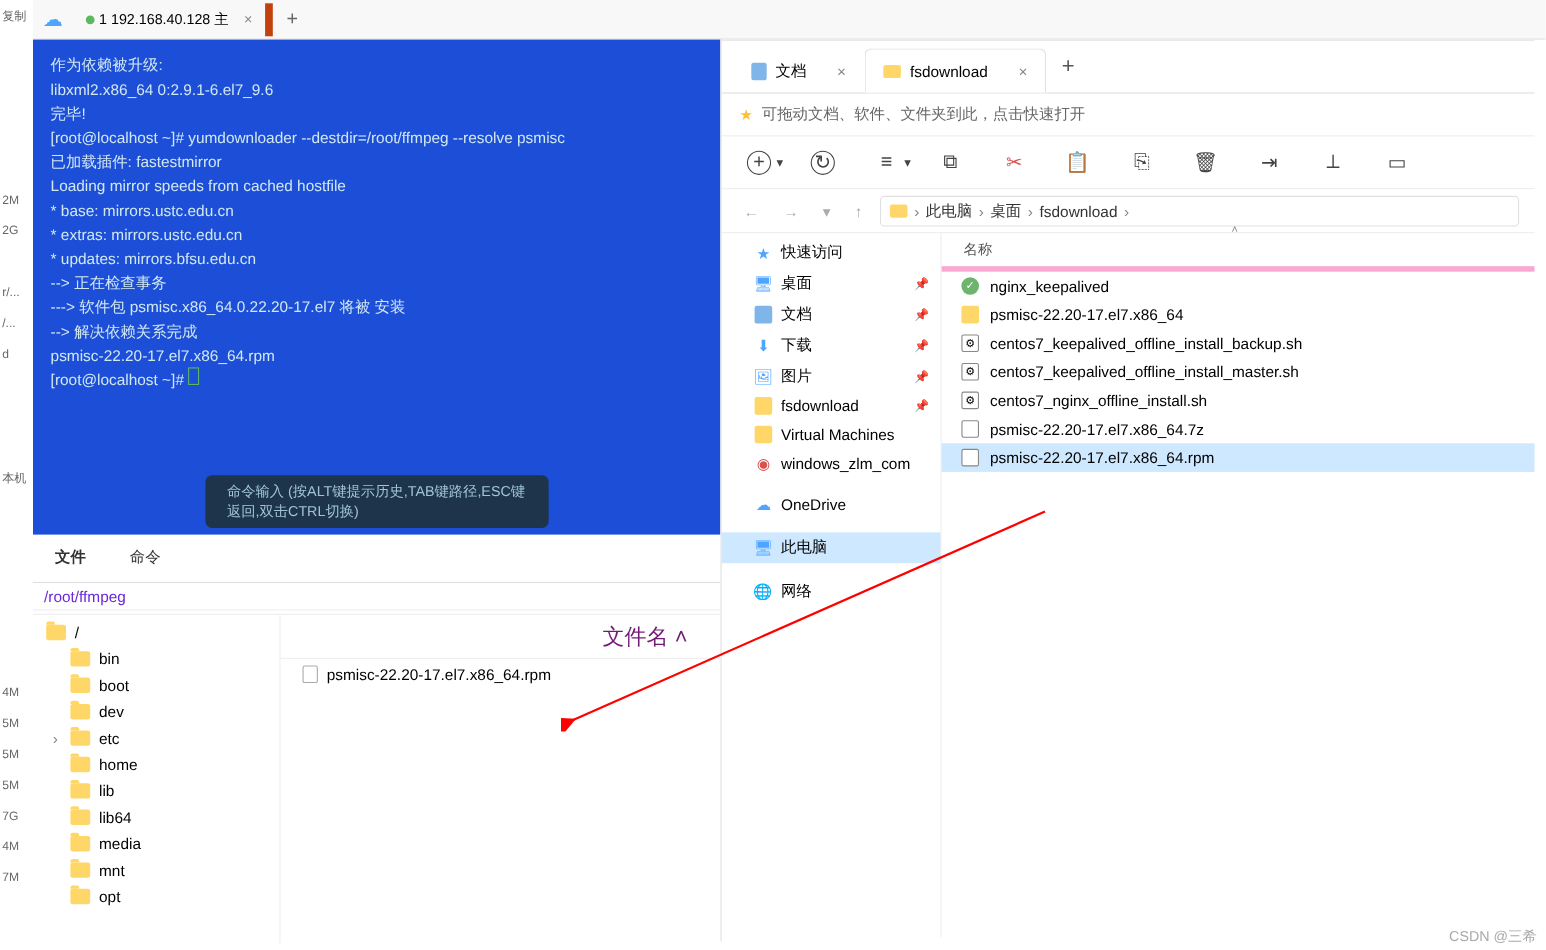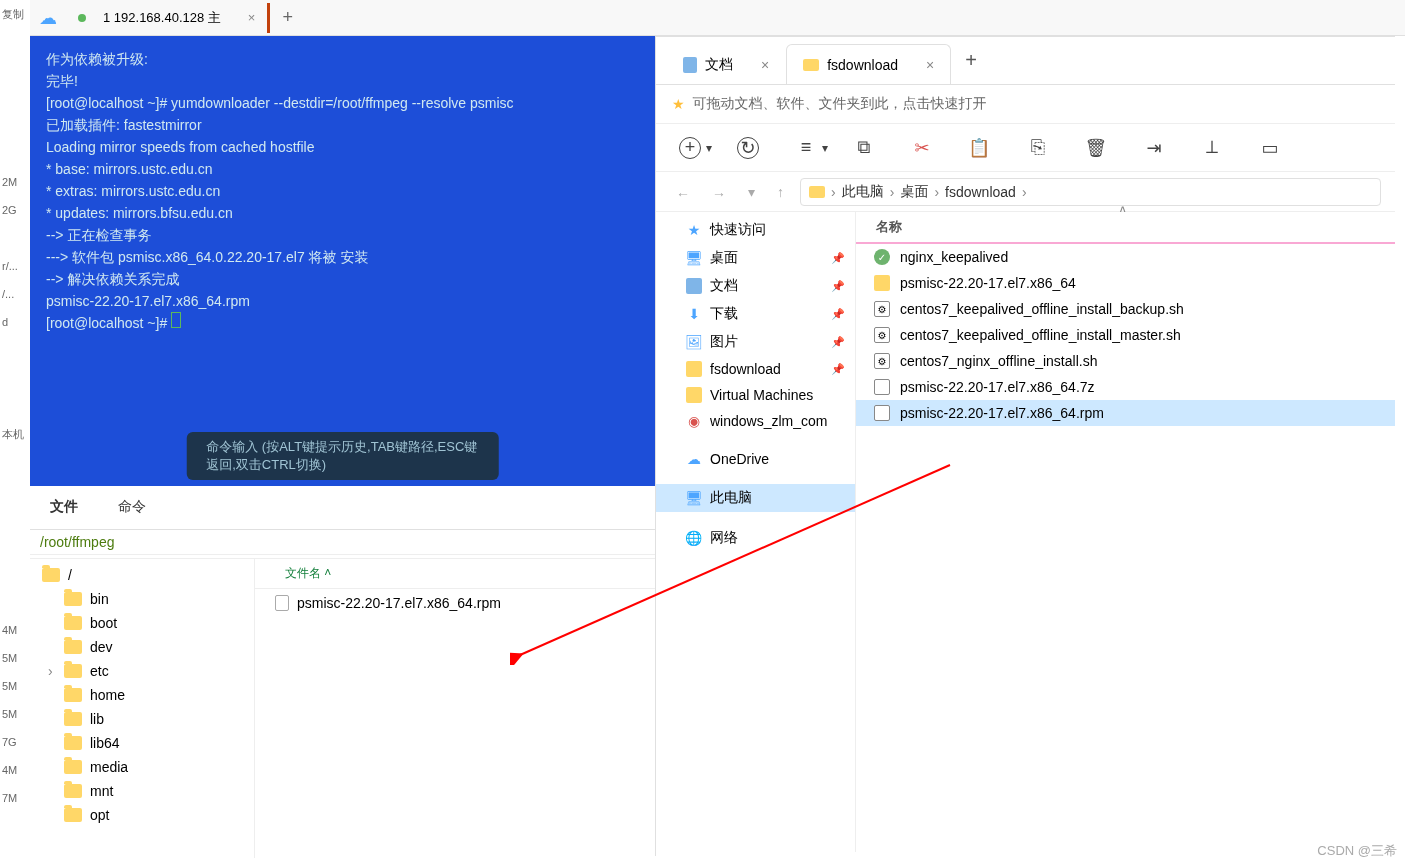--- a/index.html
+++ b/index.html
@@ -3,44 +3,44 @@
 <meta charset="utf-8">
 <style>
 * { box-sizing: border-box; margin: 0; padding: 0; font-family: "Microsoft YaHei", sans-serif; }
 body { width: 1405px; height: 864px; background: #fff; overflow: hidden; position: relative; }
 
 .left-strip { position: absolute; left: 0; top: 0; width: 30px; height: 864px; font-size: 11px; color: #666; }
 .left-strip div { height: 28px; display: flex; align-items: center; padding-left: 2px; white-space: nowrap; overflow: hidden; }
 
 .main-tab-bar { position: absolute; left: 30px; top: 0; right: 0; height: 36px; background: #f8f8f8; border-bottom: 1px solid #e0e0e0; display: flex; align-items: center; }
 .cloud-icon { width: 36px; height: 36px; display: flex; align-items: center; justify-content: center; color: #4da5ff; font-size: 18px; }
-.main-tab { height: 30px; padding: 0 12px; display: flex; align-items: center; font-size: 13px; border-right: 3px solid #c2410c; gap: 17px; }
+.main-tab { height: 30px; padding: 0 12px; display: flex; align-items: center; font-size: 13px; border-right: 7px solid #c2410c; gap: 4px; }
 .main-tab .dot { width: 8px; height: 8px; background: #5cb85c; border-radius: 50%; }
 .main-tab .close { margin-left: 10px; color: #888; }
 .main-tab-plus { padding: 0 12px; color: #666; font-size: 18px; }
 
 .terminal-wrap { position: absolute; left: 30px; top: 36px; width: 625px; height: 450px; background: #1d4ed8; }
 .terminal { padding: 12px 16px; color: #d0e8f0; font-family: "Consolas", monospace; font-size: 14px; line-height: 22px; }
 .terminal .cursor { display: inline-block; width: 10px; height: 16px; border: 1px solid #5cb85c; }
 .terminal-footer { position: absolute; bottom: 6px; left: 50%; transform: translateX(-50%); background: rgba(30,50,60,0.9); border-radius: 6px; padding: 6px 20px; color: #a0c4d4; font-size: 13px; }
 
 .bottom-tabs { position: absolute; left: 30px; top: 490px; width: 625px; height: 40px; display: flex; background: #fff; border-bottom: 1px solid #e0e0e0; }
 .bottom-tab { padding: 8px 20px; font-size: 14px; color: #333; }
 .bottom-tab.active { font-weight: bold; }
-.bottom-path { position: absolute; left: 30px; top: 530px; width: 625px; padding: 4px 10px; font-size: 14px; color: #4d7c0f; border-bottom: 1px solid #eee; }
+.bottom-path { position: absolute; left: 30px; top: 530px; width: 625px; padding: 4px 10px; font-size: 14px; color: #6d28d9; border-bottom: 1px solid #eee; }
 
 .file-browser { position: absolute; left: 30px; top: 558px; width: 625px; height: 300px; display: flex; border-top: 1px solid #eee; }
 .fb-tree { width: 225px; border-right: 1px solid #eee; font-size: 14px; padding-top: 4px; }
 .fb-tree-item { padding: 4px 6px 4px 34px; display: flex; align-items: center; gap: 8px; position: relative; }
 .fb-tree-item.root { padding-left: 12px; }
 .fb-tree-item.expand::before { content: "›"; position: absolute; left: 18px; color: #888; font-size: 14px; }
 .folder-icon { width: 18px; height: 14px; background: #ffd768; border-radius: 2px; display: inline-block; position: relative; }
 .folder-icon::before { content: ""; position: absolute; top: -3px; left: 0; width: 8px; height: 3px; background: #ffd768; border-radius: 2px 2px 0 0; }
 .fb-list { flex: 1; }
-.fb-list-header { padding: 6px 30px; font-size: 12px; color: #15803d; border-bottom: 1px solid #eee; text-align: left; }
+.fb-list-header { padding: 6px 30px; font-size: 20px; color: #701a75; border-bottom: 1px solid #eee; text-align: right; }
 .fb-list-item { padding: 6px 20px; font-size: 14px; display: flex; align-items: center; gap: 8px; }
 .file-icon { width: 14px; height: 16px; border: 1px solid #aaa; border-radius: 2px; background: #fff; }
 
 
 .explorer { position: absolute; left: 655px; top: 36px; width: 740px; height: 820px; background: #fff; border-left: 1px solid #e0e0e0; border-top: 1px solid #e0e0e0; }
 .exp-tabs { height: 48px; display: flex; align-items: flex-end; border-bottom: 1px solid #e0e0e0; padding-left: 10px; }
 .exp-tab { height: 40px; padding: 0 16px; display: flex; align-items: center; font-size: 14px; gap: 8px; border: 1px solid transparent; border-bottom: none; }
 .exp-tab.active { border-color: #e0e0e0; background: #fff; border-radius: 6px 6px 0 0; }
 .exp-tab .close { margin-left: 20px; color: #888; }
 .exp-tab-plus { padding: 0 14px; font-size: 20px; color: #555; align-self: center; }
@@ -61,21 +61,21 @@
 .bc-sep { color: #888; }
 
 .exp-body { display: flex; height: 640px; }
 .exp-side { width: 200px; border-right: 1px solid #eee; font-size: 14px; padding-top: 4px; }
 .exp-side-item { padding: 5px 10px 5px 30px; display: flex; align-items: center; gap: 8px; position: relative; }
 .exp-side-item.sel { background: #cde8ff; }
 .exp-side-item .pin { margin-left: auto; color: #888; font-size: 11px; }
 .side-ico { width: 16px; height: 16px; display: inline-flex; align-items: center; justify-content: center; }
 
 .exp-files { flex: 1; }
-.exp-col-header { padding: 6px 20px; font-size: 13px; color: #555; border-bottom: 2px solid #f9a8d4; position: relative; font-weight: bold; }
+.exp-col-header { padding: 6px 20px; font-size: 13px; color: #555; border-bottom: 5px solid #f9a8d4; position: relative; }
 .exp-col-header::after { content: "˄"; position: absolute; right: 50%; top: -8px; color: #888; font-size: 10px; }
 .exp-file { padding: 5px 18px; font-size: 14px; display: flex; align-items: center; gap: 10px; }
 .exp-file.sel { background: #cde8ff; }
 .fi { width: 16px; height: 16px; display: inline-flex; align-items: center; justify-content: center; border-radius: 2px; font-size: 10px; }
 .fi-folder { background: #ffd768; }
 .fi-green { background: #6eb36e; border-radius: 50%; color: #fff; }
 .fi-sh { border: 1px solid #888; background: #fff; }
 
 
 .arrow-svg { position: absolute; left: 510px; top: 445px; pointer-events: none; }
@@ -123,20 +123,21 @@
     <span class="dot"></span>
     <span>1 192.168.40.128 主</span>
     <span class="close">×</span>
   </div>
   <div class="main-tab-plus">+</div>
 </div>
 
 <div class="terminal-wrap">
   <div class="terminal">
     <div>作为依赖被升级:</div>
+    <div>  libxml2.x86_64 0:2.9.1-6.el7_9.6</div>
     <div></div>
     <div>完毕!</div>
     <div>[root@localhost ~]# yumdownloader --destdir=/root/ffmpeg --resolve psmisc</div>
     <div>已加载插件: fastestmirror</div>
     <div>Loading mirror speeds from cached hostfile</div>
     <div> * base: mirrors.ustc.edu.cn</div>
     <div> * extras: mirrors.ustc.edu.cn</div>
     <div> * updates: mirrors.bfsu.edu.cn</div>
     <div>--&gt; 正在检查事务</div>
     <div>---&gt; 软件包 psmisc.x86_64.0.22.20-17.el7 将被 安装</div>

